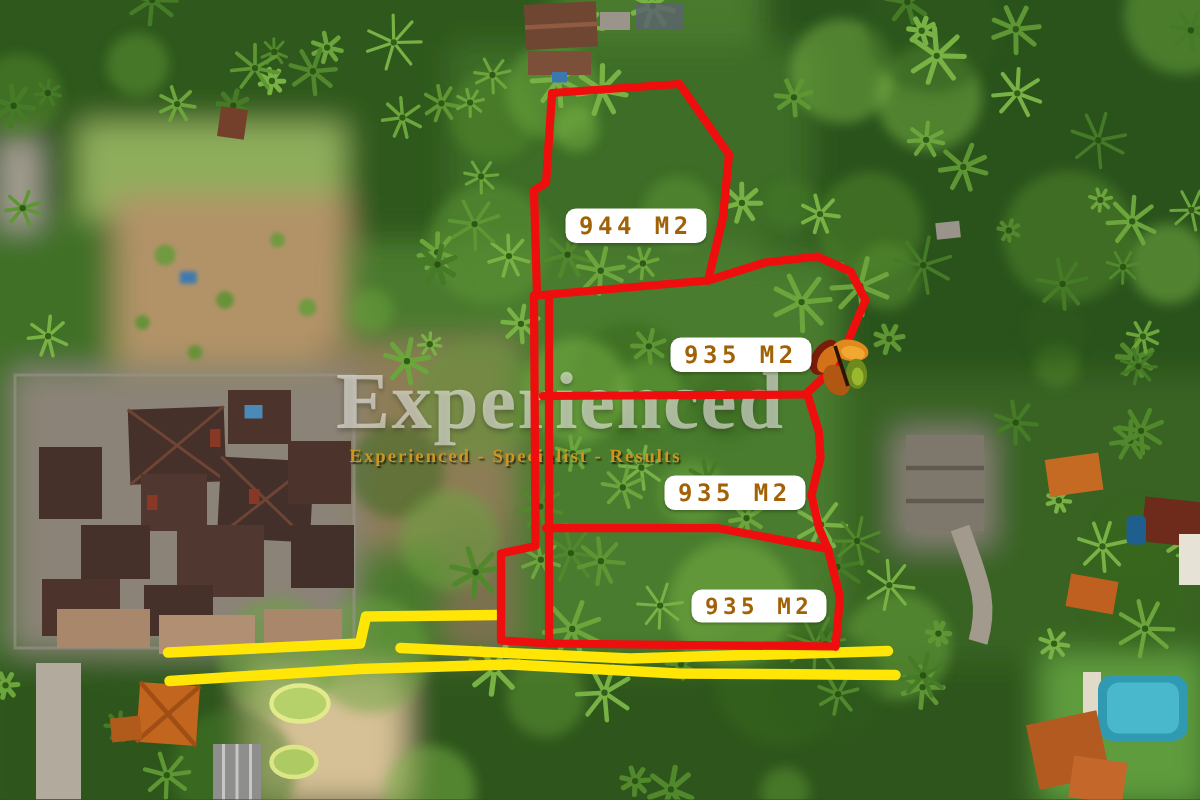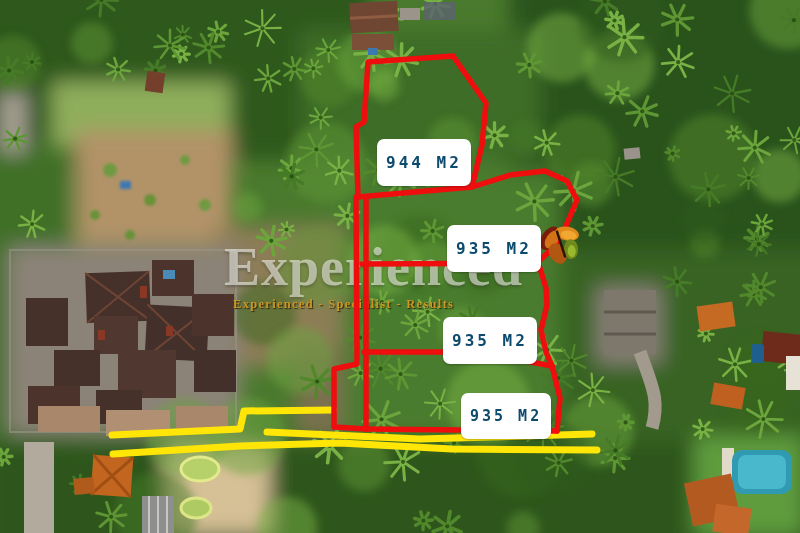--- a/index.html
+++ b/index.html
@@ -11,23 +11,23 @@
     color:rgba(240,240,233,0.60);letter-spacing:1px;white-space:nowrap;
     text-shadow:0 2px 3px rgba(45,45,35,0.35);
   }
   .wm-tagline{
     position:absolute;left:233px;top:297px;
     font-family:"Liberation Serif",serif;font-size:12.5px;font-weight:bold;
     color:#cd9522;letter-spacing:1.3px;white-space:nowrap;
     text-shadow:1px 1px 1px rgba(30,20,5,0.8);
   }
   .plot-label{
-    position:absolute;background:#ffffff;border-radius:7px;padding:14px 9px;
+    position:absolute;background:#ffffff;border-radius:7px;padding:2px 9px;
     font-family:"DejaVu Sans Mono",monospace;font-weight:bold;font-size:16px;
-    letter-spacing:3px;color:#0c4a6e;white-space:nowrap;
+    letter-spacing:3px;color:#a16207;white-space:nowrap;
     box-shadow:0 1px 2px rgba(0,0,0,0.25);
   }
   #label-944{left:377px;top:139px;}
   #label-935a{left:447px;top:225px;}
   #label-935b{left:443px;top:317px;}
   #label-935c{left:461px;top:393px;font-size:15px;}
   .butterfly{position:absolute;left:536px;top:216px;width:50px;height:54px;}
 </style>
 </head>
 <body>

